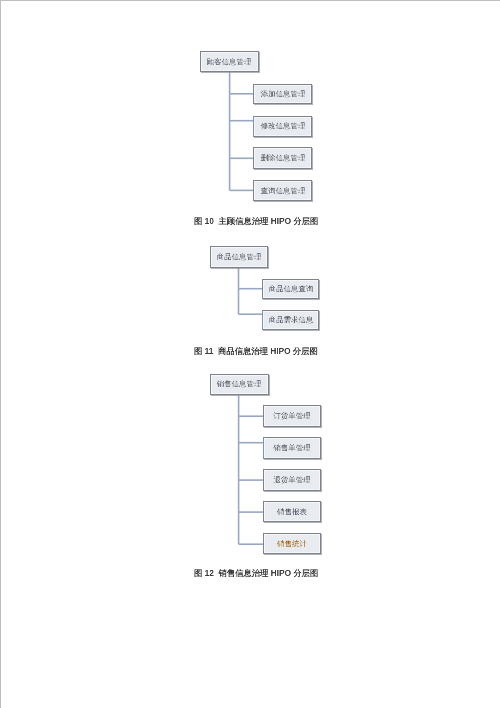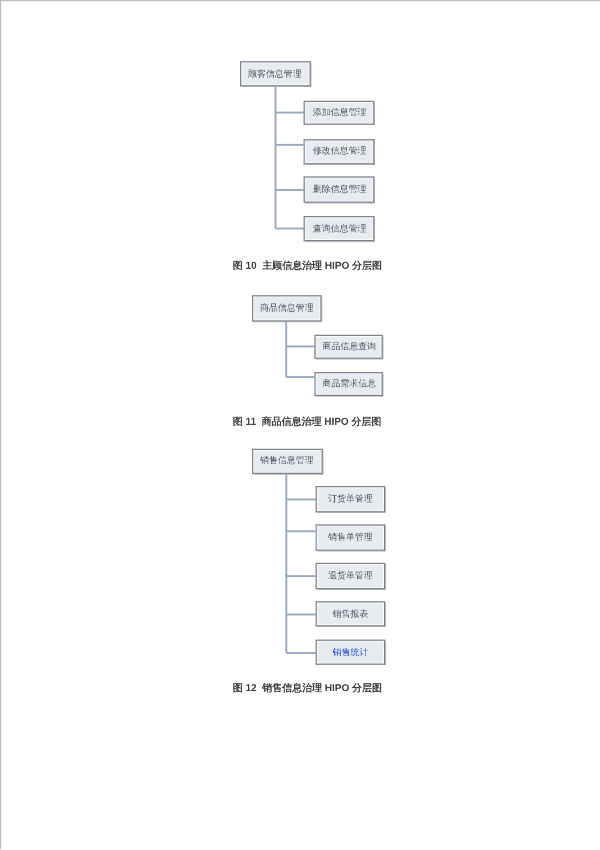--- a/index.html
+++ b/index.html
@@ -102,19 +102,19 @@
     </div>
     <div class="node" style="left: 263px; top: 437.3px; width: 57.5px; height: 21.3px; background: rgb(232, 235, 240); border-color: rgb(126, 130, 138) rgb(126, 130, 138) rgb(126, 130, 138) rgb(123, 147, 184); color: rgb(79, 84, 96);">
       <span class="lbl">销售单管理</span>
     </div>
     <div class="node" style="left: 263px; top: 469.4px; width: 57.5px; height: 21.5px; background: rgb(232, 235, 240); border-color: rgb(126, 130, 138); color: rgb(79, 84, 96);">
       <span class="lbl">退货单管理</span>
     </div>
     <div class="node" style="left: 263px; top: 501.1px; width: 57.5px; height: 20.9px; background: rgb(232, 235, 240); border-color: rgb(126, 130, 138); color: rgb(79, 84, 96);">
       <span class="lbl">销售报表</span>
     </div>
-    <div class="node" style="left: 263px; top: 532.9px; width: 57.5px; height: 21.3px; background: rgb(232, 235, 240); border-color: rgb(126, 130, 138); color: #1d4ed8;">
+    <div class="node" style="left: 263px; top: 532.9px; width: 57.5px; height: 21.3px; background: rgb(232, 235, 240); border-color: rgb(126, 130, 138); color: #a16207;">
       <span class="lbl">销售统计</span>
     </div>
     <div class="caption" style="left: 193.8px; top: 568.7px; color: rgb(58, 58, 58);">图 12  销售信息治理 HIPO 分层图</div>
   </div>
 
 </div>
 
 </body></html>

